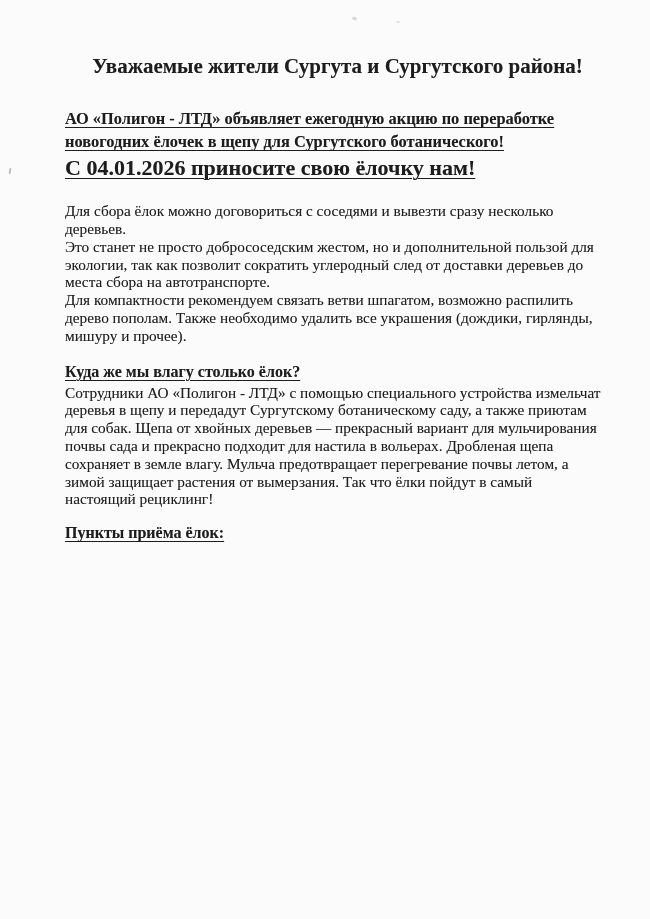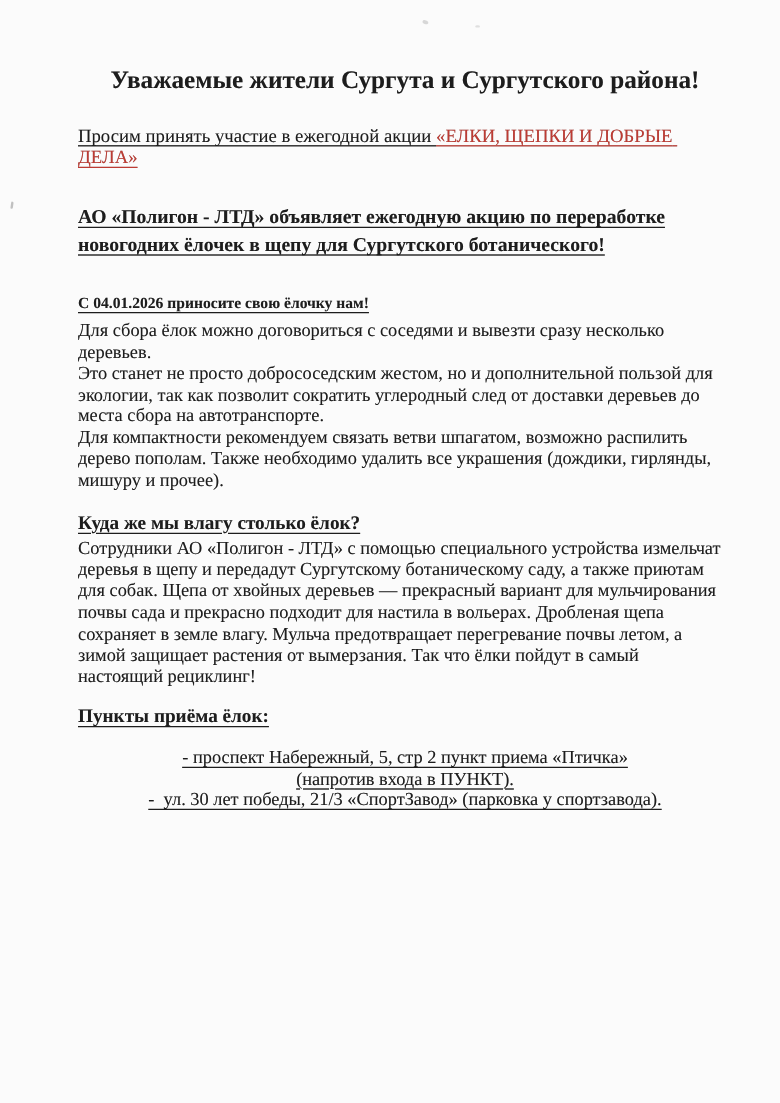--- a/index.html
+++ b/index.html
@@ -51,34 +51,34 @@
   .announce {
     margin-top: 28px;
     font-size: 16.4px;
     font-weight: bold;
     text-align: left;
     line-height: 23px;
     white-space: pre;
   }
 
   .date-callout {
-    margin-top: 27px;
-    font-size: 13px;
+    margin-top: 4px;
+    font-size: 22px;
     font-weight: bold;
     line-height: 21px;
   }
 
   .body-par {
     margin-top: 12px;
     font-size: 15.3px;
     line-height: 17.8px;
     white-space: pre;
   }
 
-  .par-collection { margin-top: 4px; }
+  .par-collection { margin-top: 24px; }
   .par-recycling  { margin-top: 3px; }
 
   .heading {
     margin-top: 17px;
     font-size: 16px;
     font-weight: bold;
     line-height: 19px;
   }
   .heading-points { margin-top: 15px; }
 
@@ -104,21 +104,20 @@
 <div class="page">
 
   <div class="artifact a1"></div>
   <div class="artifact a2"></div>
   <div class="artifact a3"></div>
 
   <div class="content">
 
     <h1 class="title">Уважаемые жители Сургута и Сургутского района!</h1>
 
-    <p class="intro"><span class="u">Просим принять участие в ежегодной акции </span><span class="u red">«ЕЛКИ, ЩЕПКИ И ДОБРЫЕ ДЕЛА»</span></p>
 
     <p class="announce u">АО «Полигон - ЛТД» объявляет ежегодную акцию по переработке
 новогодних ёлочек в щепу для Сургутского ботанического!</p>
 
     <p class="date-callout u">С 04.01.2026 приносите свою ёлочку нам!</p>
 
     <p class="body-par par-collection">Для сбора ёлок можно договориться с соседями и вывезти сразу несколько
 деревьев.
 Это станет не просто добрососедским жестом, но и дополнительной пользой для
 экологии, так как позволит сократить углеродный след от доставки деревьев до
@@ -132,19 +131,16 @@
     <p class="body-par par-recycling">Сотрудники АО «Полигон - ЛТД» с помощью специального устройства измельчат
 деревья в щепу и передадут Сургутскому ботаническому саду, а также приютам
 для собак. Щепа от хвойных деревьев — прекрасный вариант для мульчирования
 почвы сада и прекрасно подходит для настила в вольерах. Дробленая щепа
 сохраняет в земле влагу. Мульча предотвращает перегревание почвы летом, а
 зимой защищает растения от вымерзания. Так что ёлки пойдут в самый
 настоящий рециклинг!</p>
 
     <h2 class="heading heading-points u">Пункты приёма ёлок:</h2>
 
-    <p class="points u">- проспект Набережный, 5, стр 2 пункт приема «Птичка»
-(напротив входа в ПУНКТ).
--  ул. 30 лет победы, 21/3 «СпортЗавод» (парковка у спортзавода).</p>
 
 
   </div>
 </div>
 
 </body></html>

